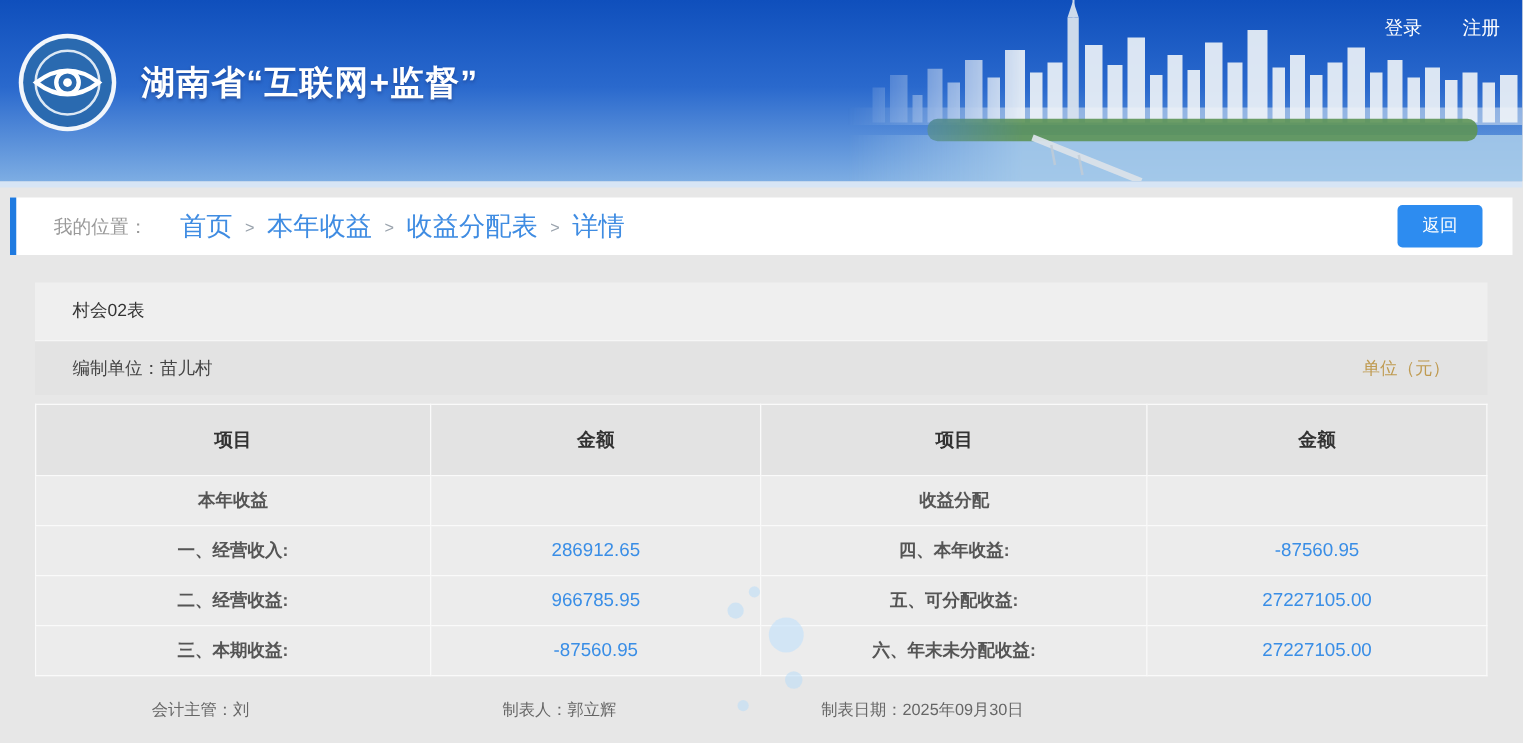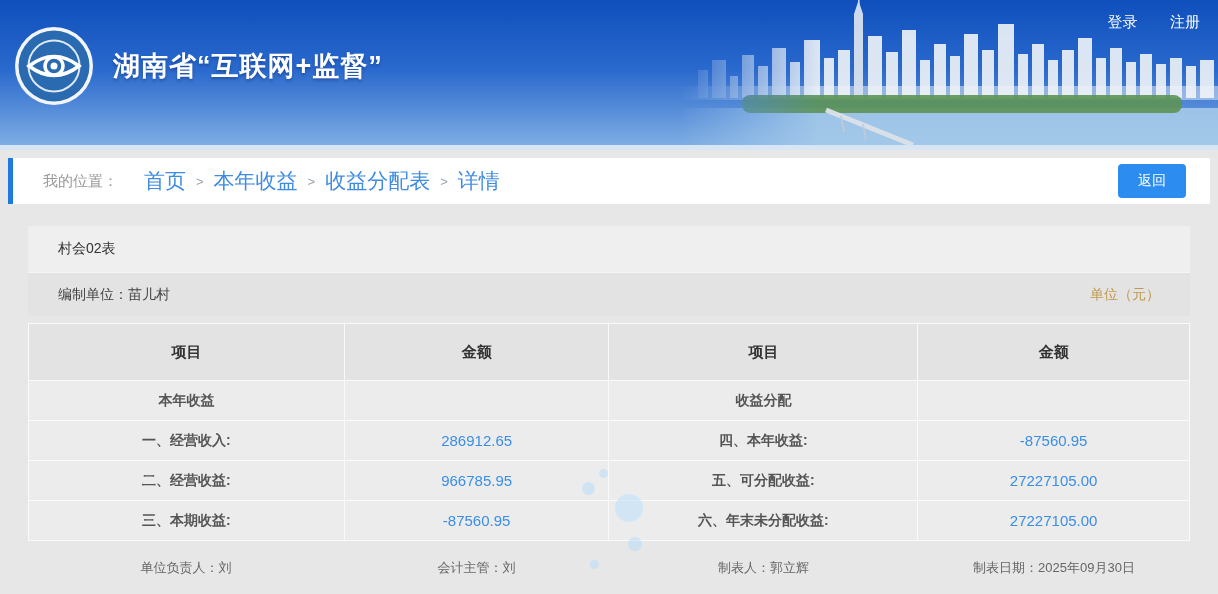--- a/index.html
+++ b/index.html
@@ -216,21 +216,20 @@
       <tr>
         <td>三、本期收益:</td>
         <td class="num">-87560.95</td>
         <td>六、年末未分配收益:</td>
         <td class="num">27227105.00</td>
       </tr>
     </tbody>
   </table>
 
   <div class="table-footer">
-    <span class="fcell fc1">单位负责人：刘</span>
     <span class="fcell fc2">会计主管：刘</span>
     <span class="fcell fc3">制表人：郭立辉</span>
     <span class="fcell fc4">制表日期：2025年09月30日</span>
   </div>
 </main>
 
 <div class="bubble b1"></div>
 <div class="bubble b2"></div>
 <div class="bubble b3"></div>
 <div class="bubble b4"></div>

